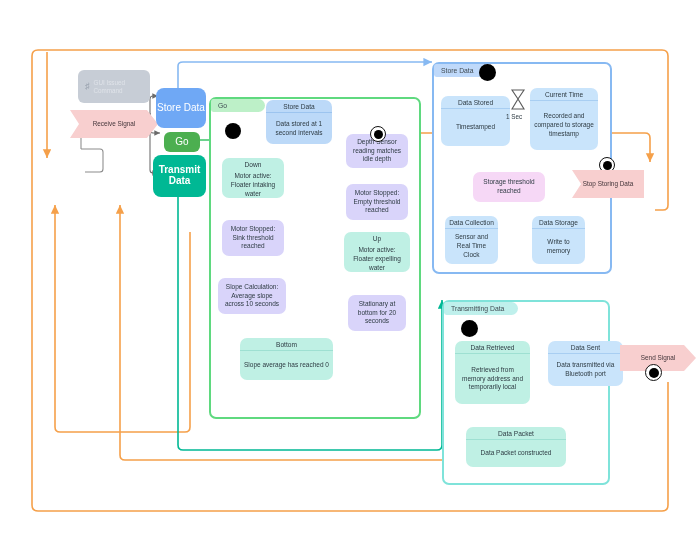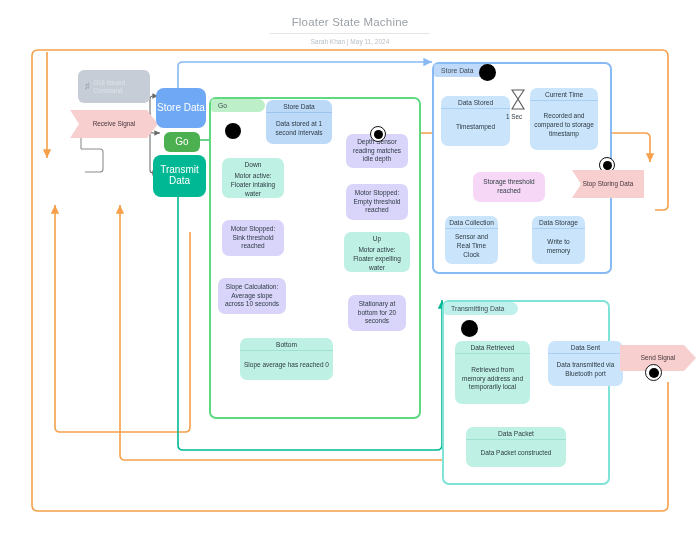--- a/index.html
+++ b/index.html
@@ -44,21 +44,21 @@
          font-size:6.5px;line-height:1.35;padding:2px 4px;color:#2d3a42;}
   .plain.lav{background:#d9d4fa;}
   .plain.pink{background:#f6d8f6;}
 
   
   .btn{position:absolute;box-sizing:border-box;border-radius:8px;display:flex;
        align-items:center;justify-content:center;text-align:center;
        color:#fff;font-size:10px;line-height:1.08;}
   .btn.store{background:#6fa8f5;}
   .btn.go{background:#4caf50;font-size:10px;border-radius:6px;}
-  .btn.transmit{background:#00b894;}
+  .btn.transmit{background:#00b894;font-weight:bold;}
 
   
   .idle{position:absolute;box-sizing:border-box;background:#fcf6cf;border:1.4px solid #e0c97a;
         border-radius:8px;display:flex;align-items:center;justify-content:center;
         color:#e8962f;font-size:9px;}
 
   
   .gui{position:absolute;box-sizing:border-box;background:#c7cdd6;border-radius:6px;
        display:flex;align-items:center;gap:4px;padding:0 7px;color:#dfe3e9;font-size:6.3px;
        line-height:1.2;}
@@ -79,25 +79,20 @@
   .dotring i{display:block;border-radius:50%;background:#000;}
 
   .hourglass{position:absolute;}
   .timerlbl{position:absolute;font-size:6.3px;color:#2d3a42;}
 </style>
 </head>
 <body>
 
 <div id="stage">
 
-  <div class="hdr">
-    <div class="t">Floater State Machine</div>
-    <div class="rule"></div>
-    <div class="s">Sarah Khan  |  May 11, 2024</div>
-  </div>
 
   <svg id="wires">
     <defs>
       <marker id="ag" markerWidth="7" markerHeight="7" refX="5.4" refY="2.6" orient="auto">
         <path d="M0,0 L5.4,2.6 L0,5.2 z" fill="#6b6b6b"></path>
       </marker>
       <marker id="ao" markerWidth="7" markerHeight="7" refX="5.4" refY="2.6" orient="auto">
         <path d="M0,0 L5.4,2.6 L0,5.2 z" fill="#f5a04a"></path>
       </marker>
       <marker id="ab" markerWidth="7" markerHeight="7" refX="5.4" refY="2.6" orient="auto">

